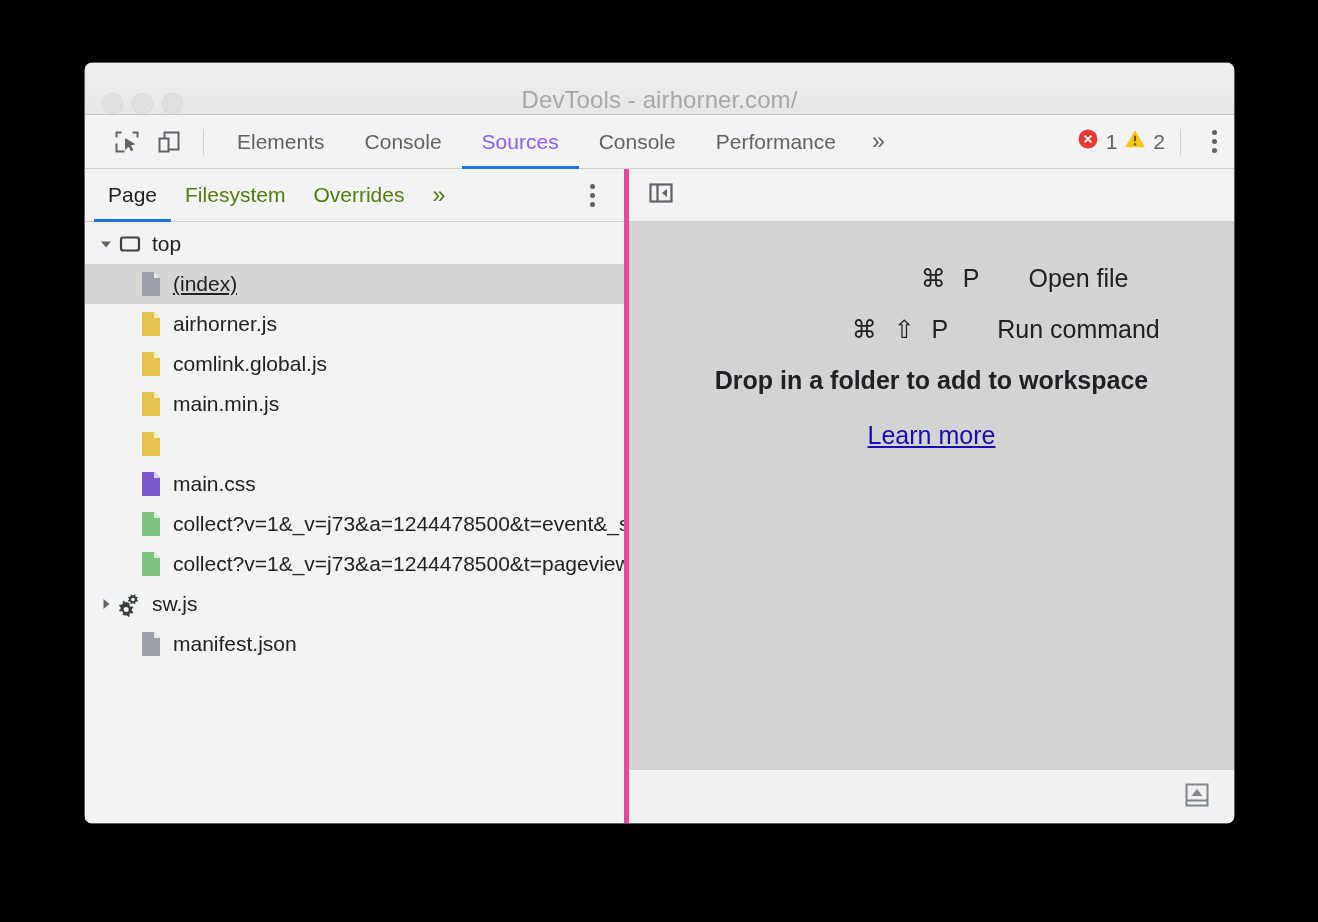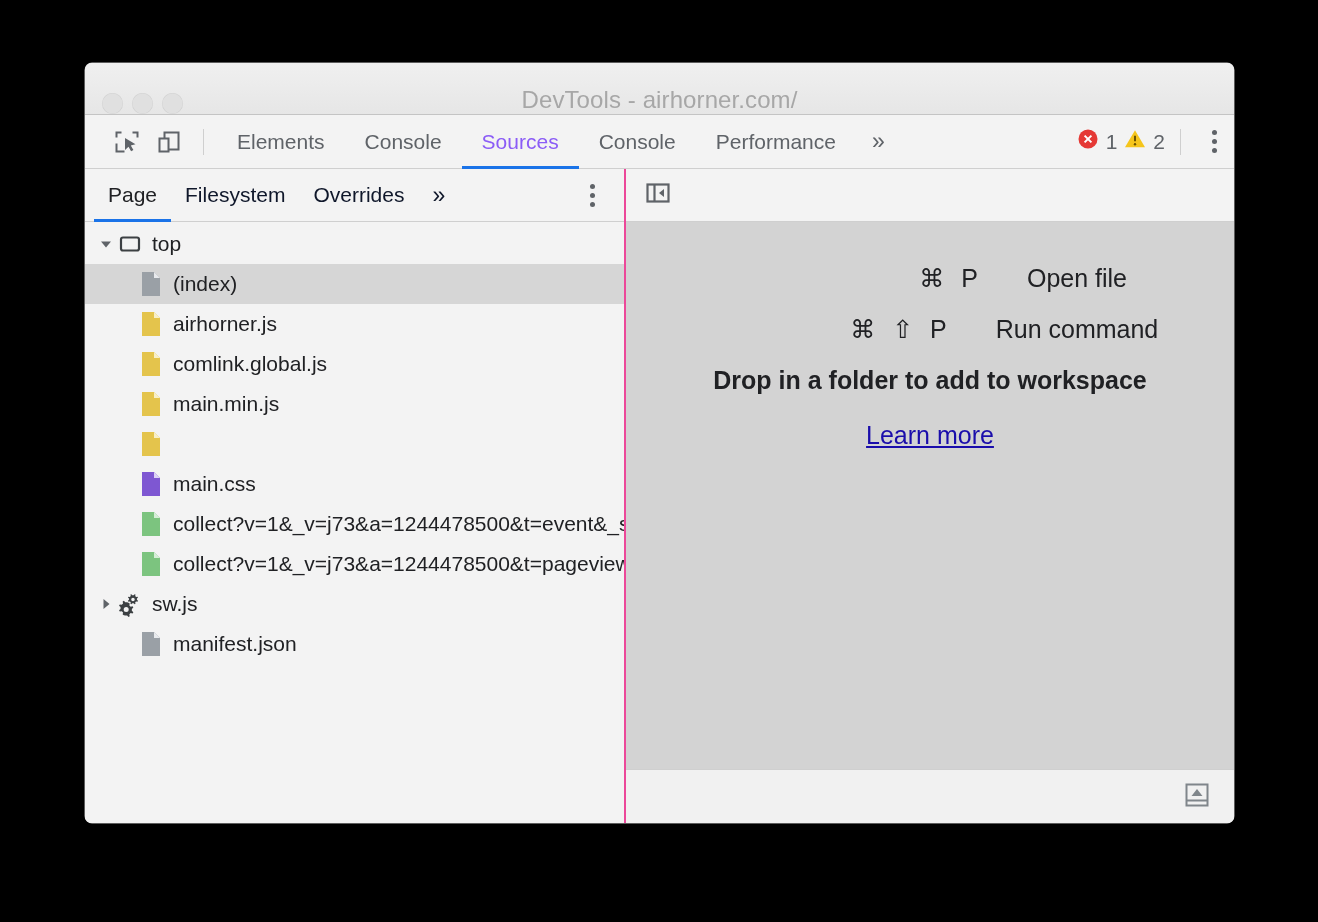--- a/index.html
+++ b/index.html
@@ -136,42 +136,42 @@
   }
 
   
   .split {
     display: flex;
     height: 654px;
   }
   .navigator {
     width: 539px;
     background: #f3f3f3;
-    border-right: 2px solid #ec4899;
+    border-right: 5px solid #ec4899;
     display: flex;
     flex-direction: column;
     overflow: hidden;
   }
   .subtabbar {
     height: 53px;
     display: flex;
     align-items: center;
     padding-left: 9px;
     border-bottom: 1px solid #cfcfcf;
     background: #f3f3f3;
     box-sizing: border-box;
   }
   .subtab {
     position: relative;
     height: 53px;
     display: flex;
     align-items: center;
     padding: 0 14px;
     font-size: 21px;
-    color: #0f172a;
+    color: #4d7c0f;
     white-space: nowrap;
   }
   .subtab.active { color: #202124; }
   .subtab.active::after {
     content: "";
     position: absolute;
     left: 0; right: 0;
     bottom: 0;
     height: 3px;
     background: #1a73e8;
@@ -186,21 +186,21 @@
   }
   .row {
     display: flex;
     align-items: center;
     height: 40px;
     font-size: 21px;
     color: #202124;
     white-space: nowrap;
     overflow: hidden;
   }
-  .row.selected { background: #d6d6d6; }
+  .row.selected { background: #d6d6d6; text-decoration: underline; }
   .row .tri {
     width: 22px;
     margin-left: 10px;
     display: flex;
     align-items: center;
     justify-content: center;
   }
   .row .ico {
     width: 26px;
     display: flex;

